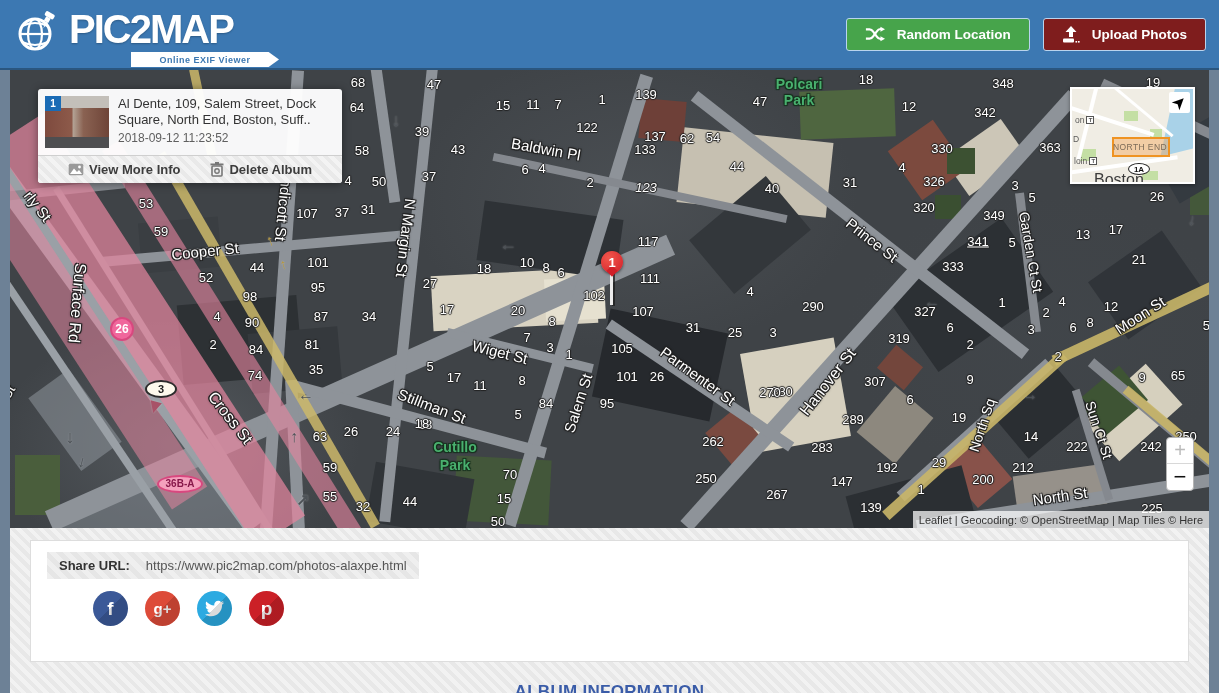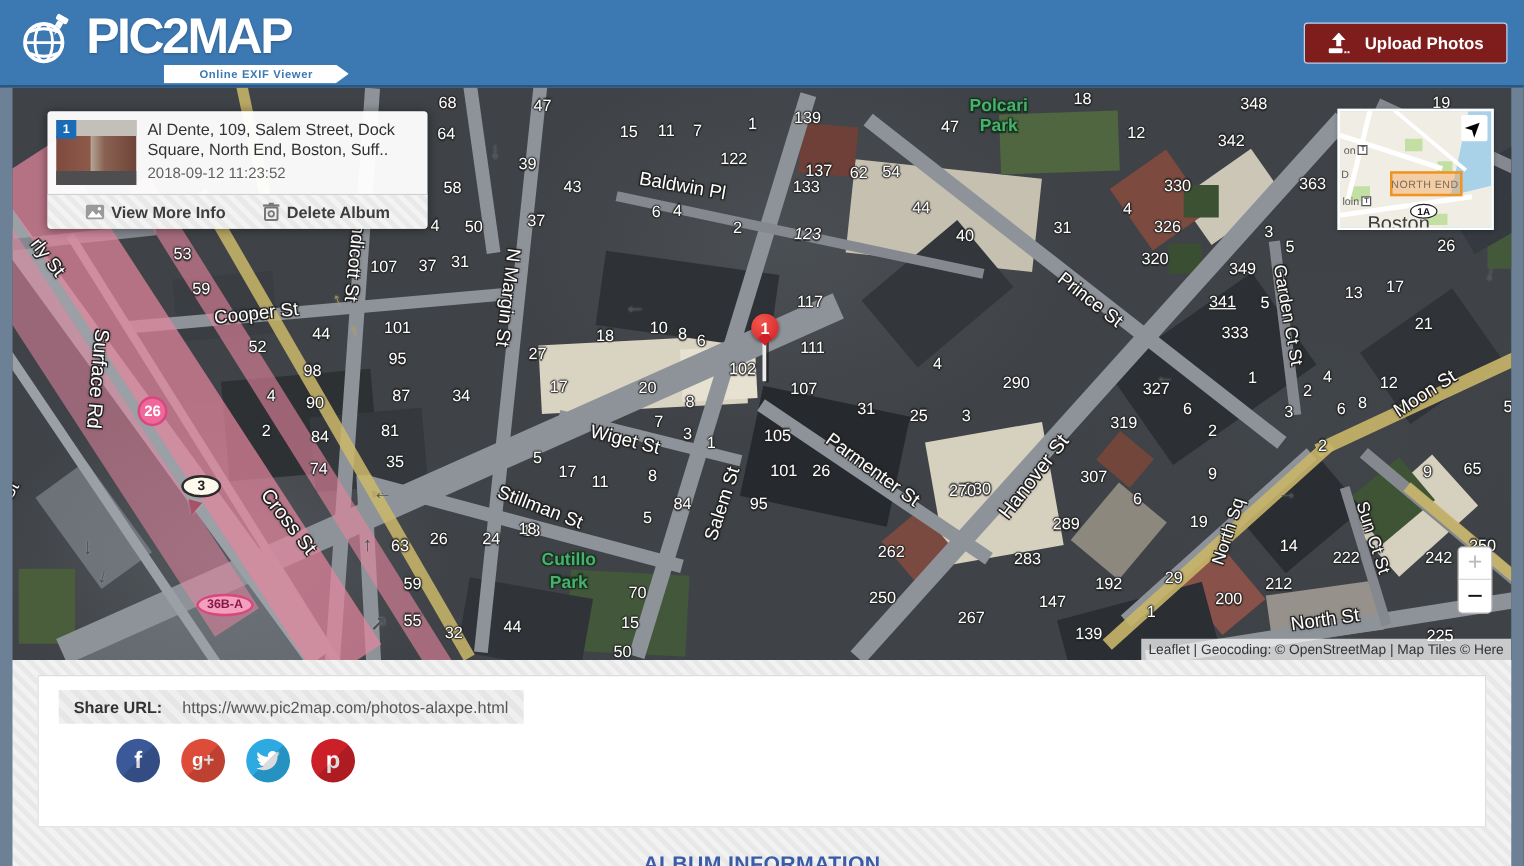--- a/index.html
+++ b/index.html
@@ -213,20 +213,31 @@
           <rect x="29" y="4" width="10" height="5" rx="1.5" fill="#fff"></rect>
           <rect x="31.5" y="9" width="5" height="5" fill="#fff"></rect>
           <polygon points="34,14 36.5,14 34.8,21" fill="#fff"></polygon>
         </g>
       </svg>
     </span>
     <span class="logo-text">PIC2MAP</span>
     <span class="logo-tagline">Online EXIF Viewer</span>
   </div>
   <div class="header-buttons">
+    <div class="hbtn btn-random">
+      <span>
+        <svg width="20" height="16" viewBox="0 0 22 16">
+          <path d="M1 13h4c2 0 3-1 4-2.5L13 5c1-1.5 2-2.5 4-2.5h2" fill="none" stroke="#fff" stroke-width="2.4"></path>
+          <path d="M1 3h4c2 0 3 1 4 2.5L13 11c1 1.5 2 2.5 4 2.5h2" fill="none" stroke="#fff" stroke-width="2.4"></path>
+          <polygon points="17,0 22,2.8 17,5.6" fill="#fff"></polygon>
+          <polygon points="17,10.4 22,13.2 17,16" fill="#fff"></polygon>
+        </svg>
+      </span>
+      <span>Random Location</span>
+    </div>
     <div class="hbtn btn-upload">
       <span>
         <svg width="18" height="17" viewBox="0 0 18 17">
           <polygon points="9,0 14.5,6 11,6 11,11 7,11 7,6 3.5,6" fill="#fff"></polygon>
           <rect x="1" y="12.5" width="11" height="4" rx="1" fill="#fff"></rect>
           <rect x="13.5" y="15" width="1.6" height="1.6" fill="#fff"></rect>
           <rect x="16" y="15" width="1.6" height="1.6" fill="#fff"></rect>
         </svg>
       </span>
       <span>Upload Photos</span>
@@ -412,21 +423,21 @@
         <div class="house-number" style="left: 508px; top: 344px; transform: translate(-50%, -50%); z-index: 4;">5</div>
         <div class="house-number" style="left: 415px; top: 354px; transform: translate(-50%, -50%); z-index: 4;">18</div>
         <div class="house-number" style="left: 932px; top: 78px; transform: translate(-50%, -50%); z-index: 4;">330</div>
         <div class="house-number" style="left: 924px; top: 111px; transform: translate(-50%, -50%); z-index: 4;">326</div>
         <div class="house-number" style="left: 914px; top: 137px; transform: translate(-50%, -50%); z-index: 4;">320</div>
         <div class="house-number" style="left: 840px; top: 112px; transform: translate(-50%, -50%); z-index: 4;">31</div>
         <div class="house-number" style="left: 892px; top: 97px; transform: translate(-50%, -50%); z-index: 4;">4</div>
         <div class="house-number" style="left: 1040px; top: 77px; transform: translate(-50%, -50%); z-index: 4;">363</div>
         <div class="house-number" style="left: 984px; top: 145px; transform: translate(-50%, -50%); z-index: 4;">349</div>
         <div class="house-number" style="left: 968px; top: 171px; transform: translate(-50%, -50%); z-index: 4; text-decoration: underline;">341</div>
-        <div class="house-number" style="left: 978px; top: 196px; transform: translate(-50%, -50%); z-index: 4;">333</div>
+        <div class="house-number" style="left: 943px; top: 196px; transform: translate(-50%, -50%); z-index: 4;">333</div>
         <div class="house-number" style="left: 1002px; top: 172px; transform: translate(-50%, -50%); z-index: 4;">5</div>
         <div class="house-number" style="left: 1005px; top: 115px; transform: translate(-50%, -50%); z-index: 4;">3</div>
         <div class="house-number" style="left: 1022px; top: 127px; transform: translate(-50%, -50%); z-index: 4;">5</div>
         <div class="house-number" style="left: 1147px; top: 126px; transform: translate(-50%, -50%); z-index: 4;">26</div>
         <div class="house-number" style="left: 1073px; top: 164px; transform: translate(-50%, -50%); z-index: 4;">13</div>
         <div class="house-number" style="left: 1106px; top: 159px; transform: translate(-50%, -50%); z-index: 4;">17</div>
         <div class="house-number" style="left: 1129px; top: 189px; transform: translate(-50%, -50%); z-index: 4;">21</div>
         <div class="house-number" style="left: 915px; top: 241px; transform: translate(-50%, -50%); z-index: 4;">327</div>
         <div class="house-number" style="left: 889px; top: 268px; transform: translate(-50%, -50%); z-index: 4;">319</div>
         <div class="house-number" style="left: 940px; top: 257px; transform: translate(-50%, -50%); z-index: 4;">6</div>

